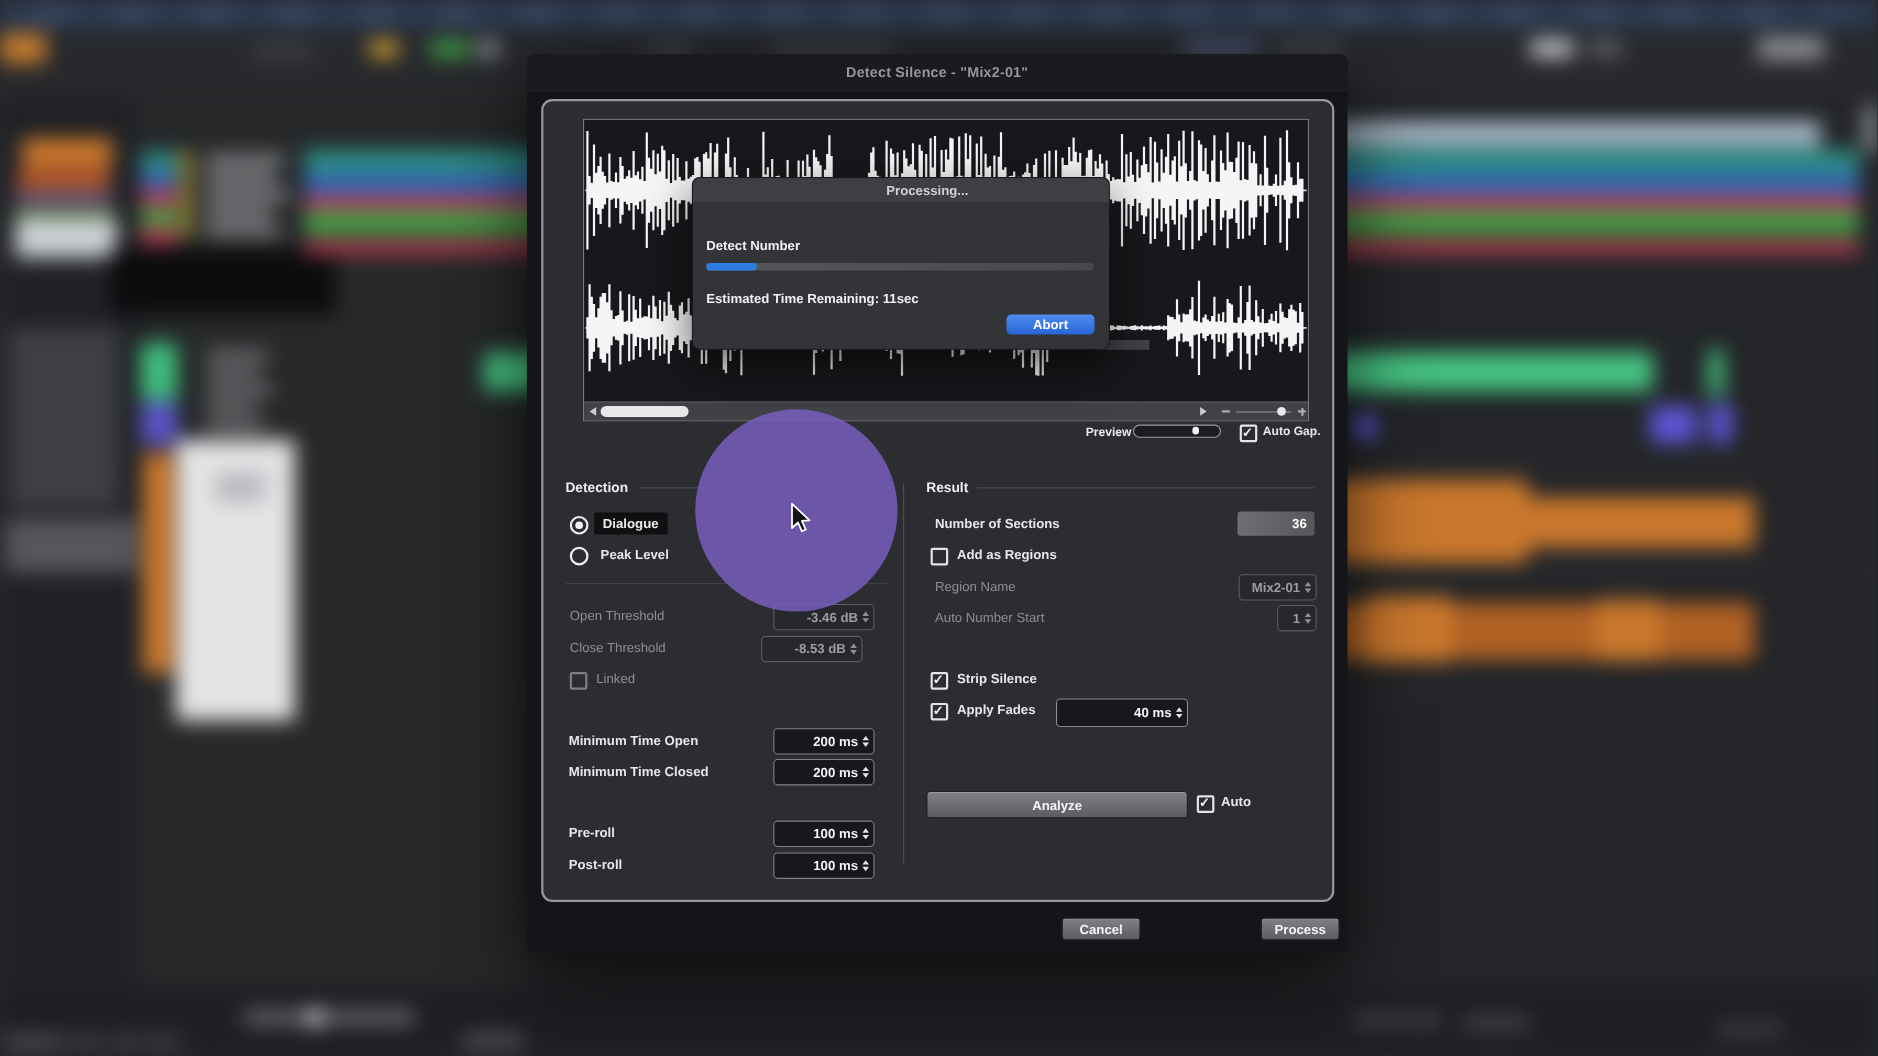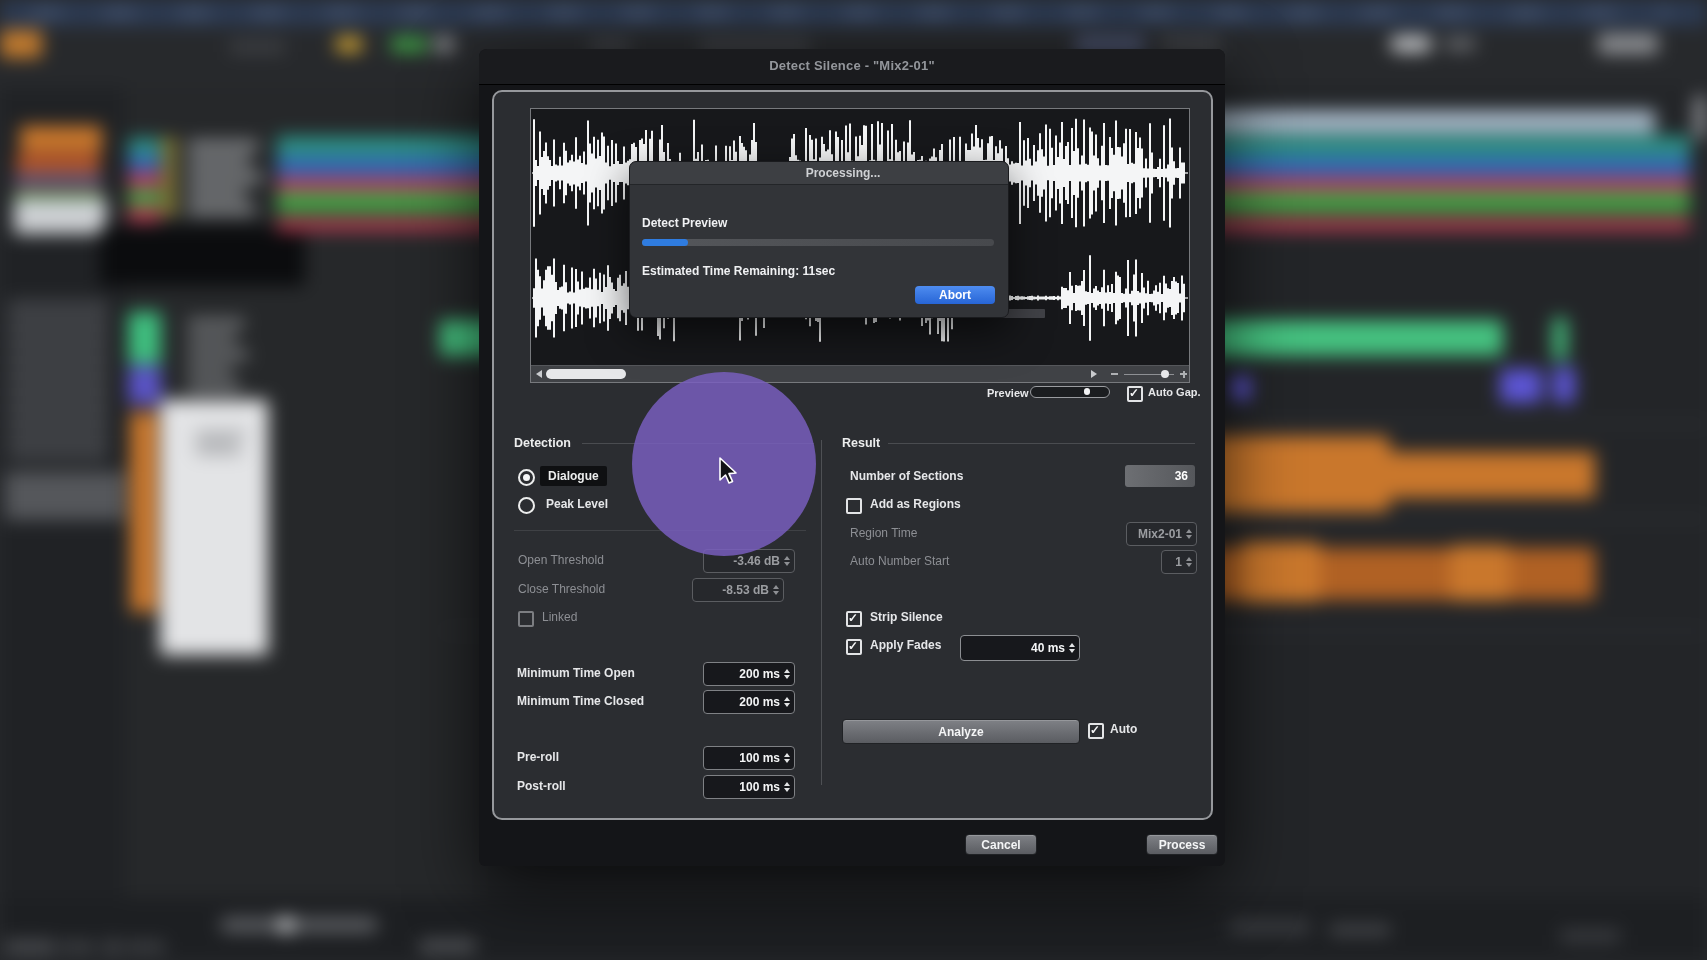--- a/index.html
+++ b/index.html
@@ -306,21 +306,21 @@
 
       <div class="sec-h" style="left:348px;top:344px;">Result</div>
       <div class="hline" style="left:394px;top:351px;width:307px;"></div>
 
       <div class="lbl" style="left:356px;top:377px;">Number of Sections</div>
       <div class="readout" style="left:631px;top:373px;width:70px;">36</div>
 
       <span class="cb" style="left:352px;top:406px;"></span>
       <div class="lbl" style="left:376px;top:405px;">Add as Regions</div>
 
-      <div class="lbl dim" style="left:356px;top:434px;">Region Time</div>
+      <div class="lbl dim" style="left:356px;top:434px;">Region Name</div>
       <div class="field dim" style="left:632px;top:430px;width:69px;justify-content:flex-end;">
         <span class="val">Mix2-01</span>
         <span class="spin">
             <i class="up"></i>
             <i class="dn"></i>
           </span>
       </div>
 
       <div class="lbl dim" style="left:356px;top:462px;text-align:right;">Auto Number Start</div>
       <div class="field dim" style="left:667px;top:458px;width:34px;">
@@ -350,21 +350,21 @@
     </div>
 
     <div class="gbtn" style="left:486px;top:785px;width:70px;height:19px;">Cancel</div>
     <div class="gbtn" style="left:667px;top:785px;width:70px;height:19px;">Process</div>
   </div>
 
   <div class="proc">
     <div class="proc-titlebar">
       <div class="proc-title">Processing...</div>
     </div>
-    <div class="proc-task">Detect Preview</div>
+    <div class="proc-task">Detect Number</div>
     <div class="progress">
       <div class="progress-fill" id="progressFill" style="width: 13%;"></div>
     </div>
     <div class="proc-eta">Estimated Time Remaining: 11sec</div>
     <div class="abort">Abort</div>
   </div>
 
   <div class="hl-circle"></div>
   <svg class="cursor" width="24" height="30" viewBox="0 0 24 30">
     <path d="M4 2 L4 24 L9.5 19 L13 27 L16.5 25.4 L13 17.6 L20 17 Z" fill="#121316" stroke="#ffffff" stroke-width="1.6" stroke-linejoin="round"></path>

